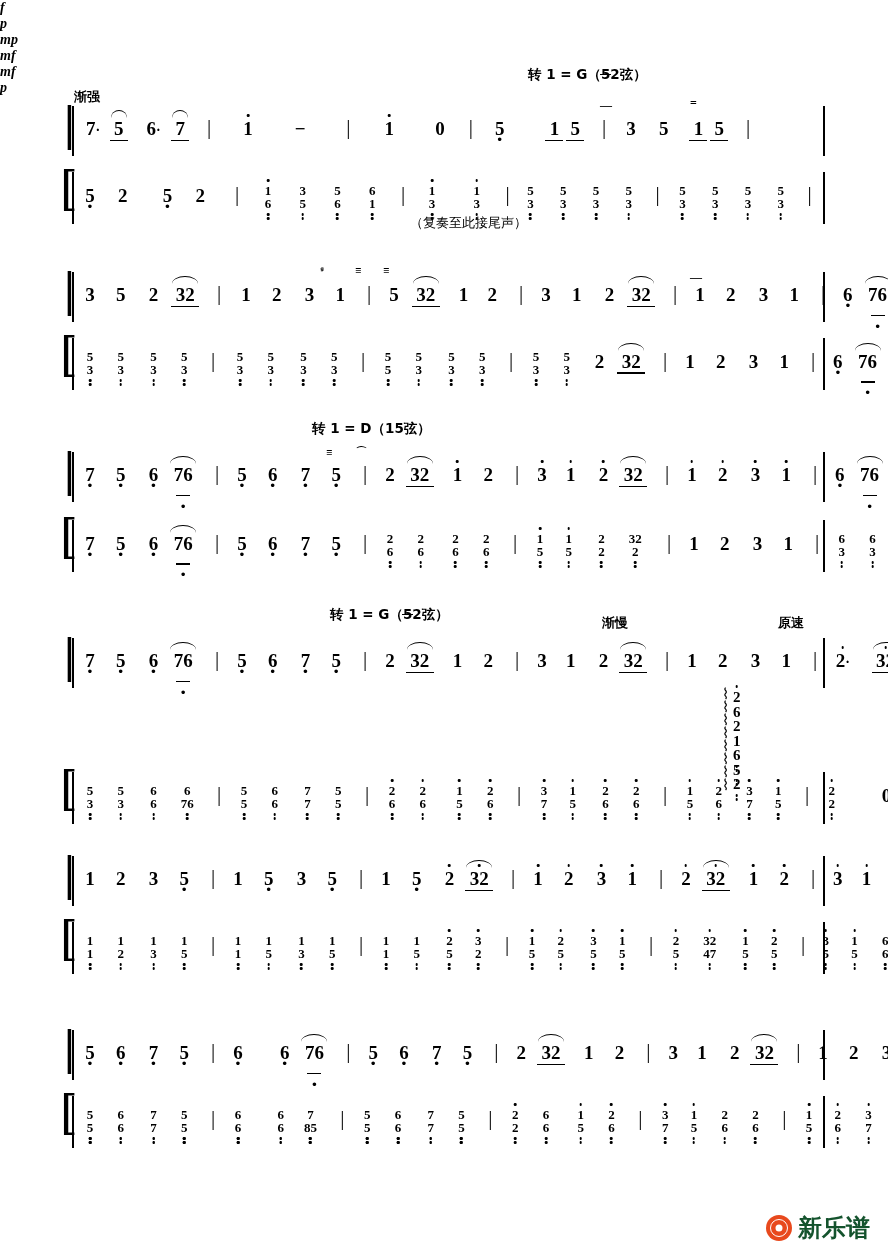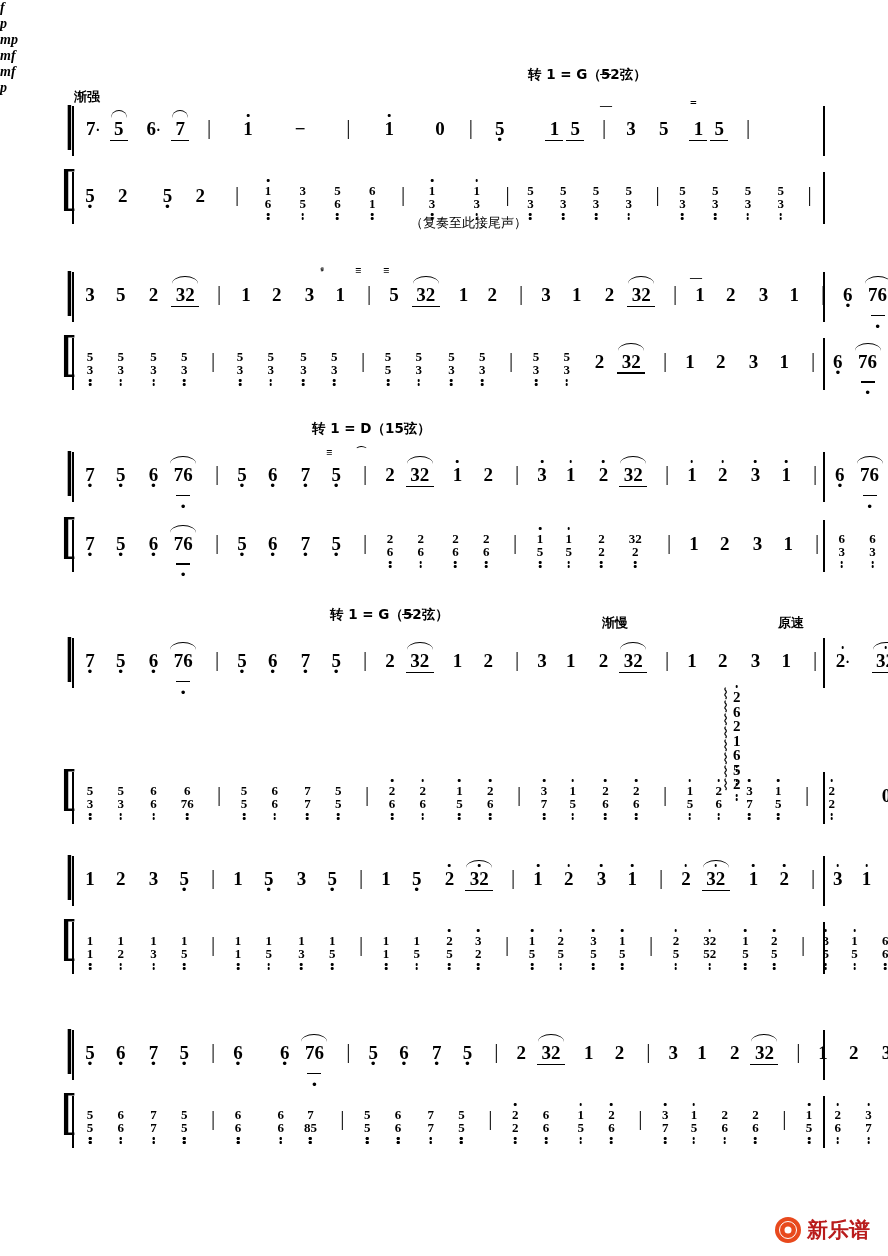--- a/index.html
+++ b/index.html
@@ -38,21 +38,21 @@
 
   .stack{display:inline-block;position:relative;text-align:center;vertical-align:middle;}
   .stack .hi{display:block;line-height:1.02;}
   .stack .lo{display:block;line-height:1.02;}
 
   .footer{position:absolute;left:0;right:0;bottom:30px;text-align:center;font-size:15px;letter-spacing:1px;}
   .logo{position:absolute;right:18px;bottom:12px;display:flex;align-items:center;gap:6px;}
   .logo .disc{width:26px;height:26px;border-radius:50%;background:#e8491d;position:relative;}
   .logo .disc::after{content:"";position:absolute;left:50%;top:50%;width:7px;height:7px;border-radius:50%;background:#fff;transform:translate(-50%,-50%);}
   .logo .disc::before{content:"";position:absolute;left:50%;top:50%;width:16px;height:16px;border-radius:50%;border:1.5px solid #fff;transform:translate(-50%,-50%);}
-  .logo .txt{color:#b91c1c;font-family:"DejaVu Sans",sans-serif;font-weight:700;font-size:21px;text-align:right;}
+  .logo .txt{color:#14532d;font-family:"DejaVu Sans",sans-serif;font-weight:700;font-size:24px;text-align:right;}
 
   .label{position:absolute;font-family:"DejaVu Sans",sans-serif;font-size:13px;font-weight:700;}
   .keyline{position:absolute;font-family:"DejaVu Sans",sans-serif;font-size:13.5px;font-weight:700;}
   .keyline .strike{position:relative;}
   .keyline .strike::after{content:"";position:absolute;left:-1px;right:-1px;top:48%;height:1.2px;background:#000;}
   .ov{position:absolute;font-size:11px;font-weight:700;}
   .arp{position:absolute;font-size:15px;line-height:12px;letter-spacing:0;font-family:"DejaVu Sans",sans-serif;}
 </style>
 </head>
 <body>
@@ -437,21 +437,21 @@
       <span class="stack small" style="margin-left:10px;width:16px"><span class="hi">1</span><span class="lo dDn2">5</span></span>
       <span class="stack small" style="margin-left:12px;width:16px"><span class="hi dUp">2</span><span class="lo dDn2">5</span></span>
       <span class="stack small" style="margin-left:8px;width:16px"><span class="hi dUp">3</span><span class="lo dDn2">2</span></span>
       <span class="bar" style="margin-left:14px">|</span>
       <span class="stack small" style="margin-left:10px;width:16px"><span class="hi dUp">1</span><span class="lo dDn2">5</span></span>
       <span class="stack small" style="margin-left:8px;width:16px"><span class="hi dUp">2</span><span class="lo dDn2">5</span></span>
       <span class="stack small" style="margin-left:12px;width:16px"><span class="hi dUp">3</span><span class="lo dDn2">5</span></span>
       <span class="stack small" style="margin-left:8px;width:16px"><span class="hi dUp">1</span><span class="lo dDn2">5</span></span>
       <span class="bar" style="margin-left:14px">|</span>
       <span class="stack small" style="margin-left:10px;width:16px"><span class="hi dUp">2</span><span class="lo dDn2">5</span></span>
-      <span class="stack small" style="margin-left:8px;width:26px"><span class="hi dUp">32</span><span class="lo dDn2">52</span></span>
+      <span class="stack small" style="margin-left:8px;width:26px"><span class="hi dUp">32</span><span class="lo dDn2">47</span></span>
       <span class="stack small" style="margin-left:10px;width:16px"><span class="hi dUp">1</span><span class="lo dDn2">5</span></span>
       <span class="stack small" style="margin-left:8px;width:16px"><span class="hi dUp">2</span><span class="lo dDn2">5</span></span>
       <span class="bar" style="margin-left:14px">|</span>
       <span class="stack small" style="margin-left:8px;width:16px"><span class="hi dUp">3</span><span class="lo dDn2">5</span></span>
       <span class="stack small" style="margin-left:8px;width:16px"><span class="hi dUp">1</span><span class="lo dDn2">5</span></span>
       <span class="stack small" style="margin-left:10px;width:16px"><span class="hi">6</span><span class="lo dDn2">6</span></span>
       
       
     </div>
   </div>

